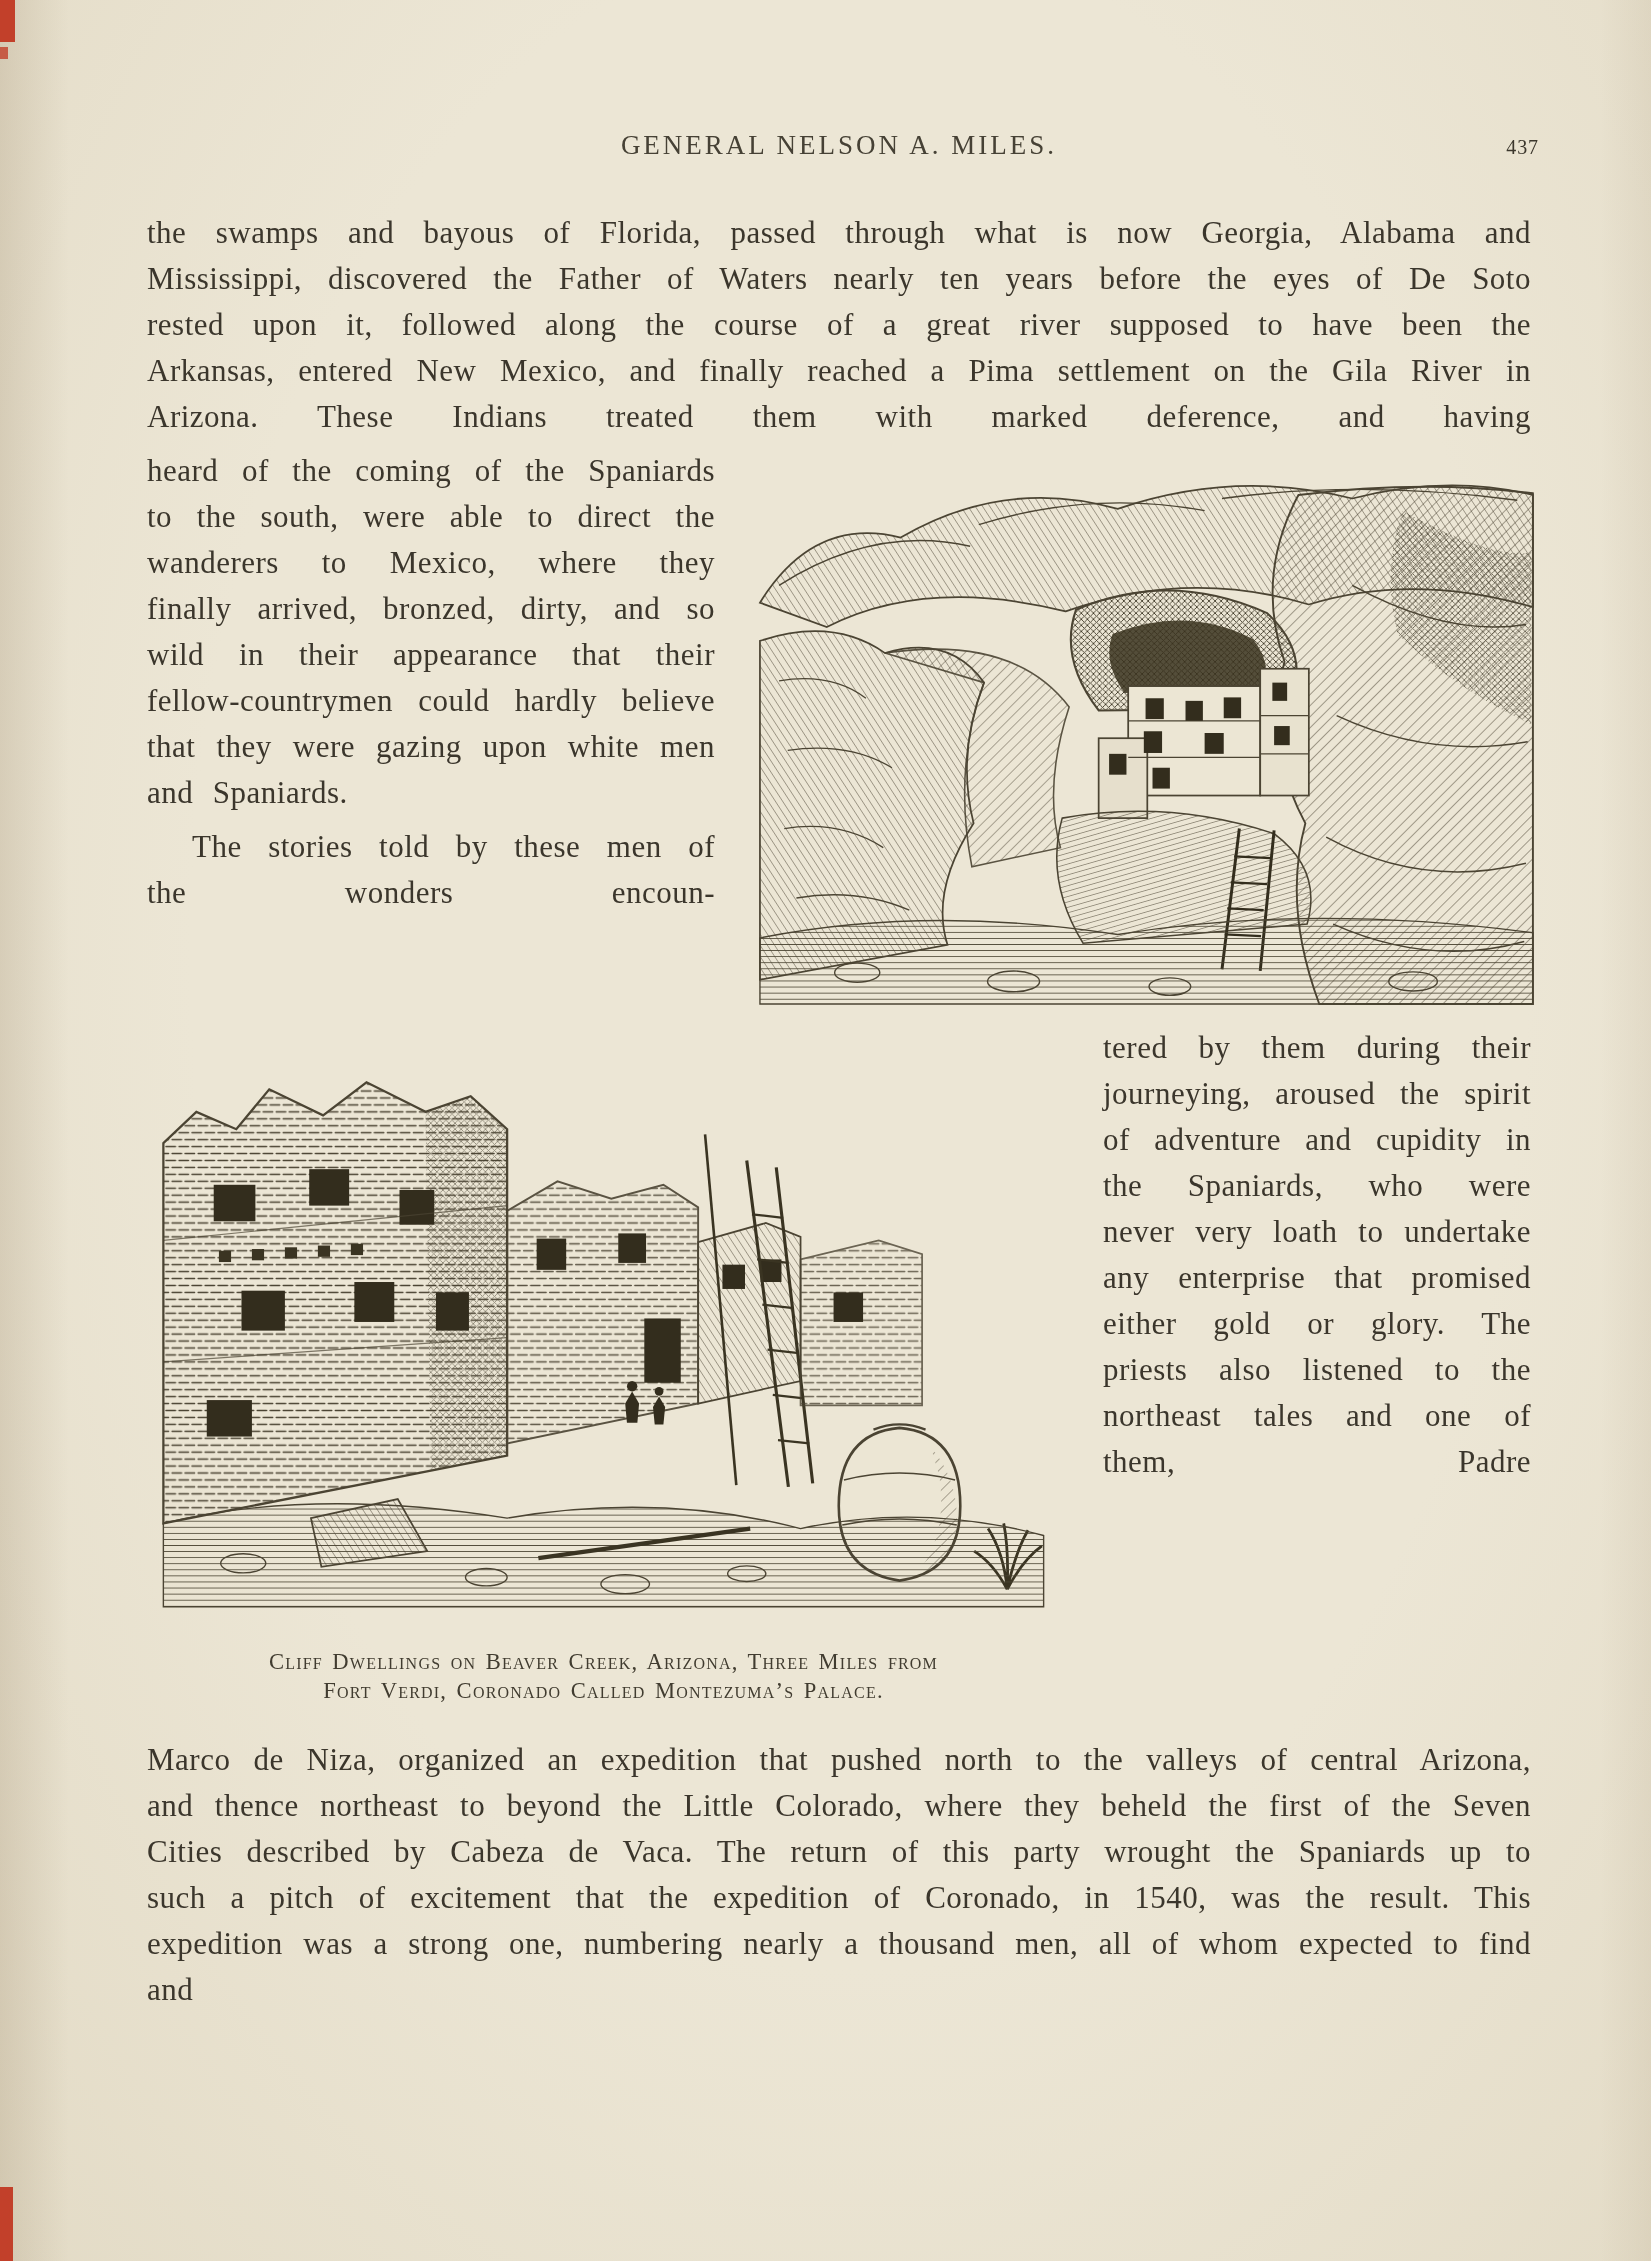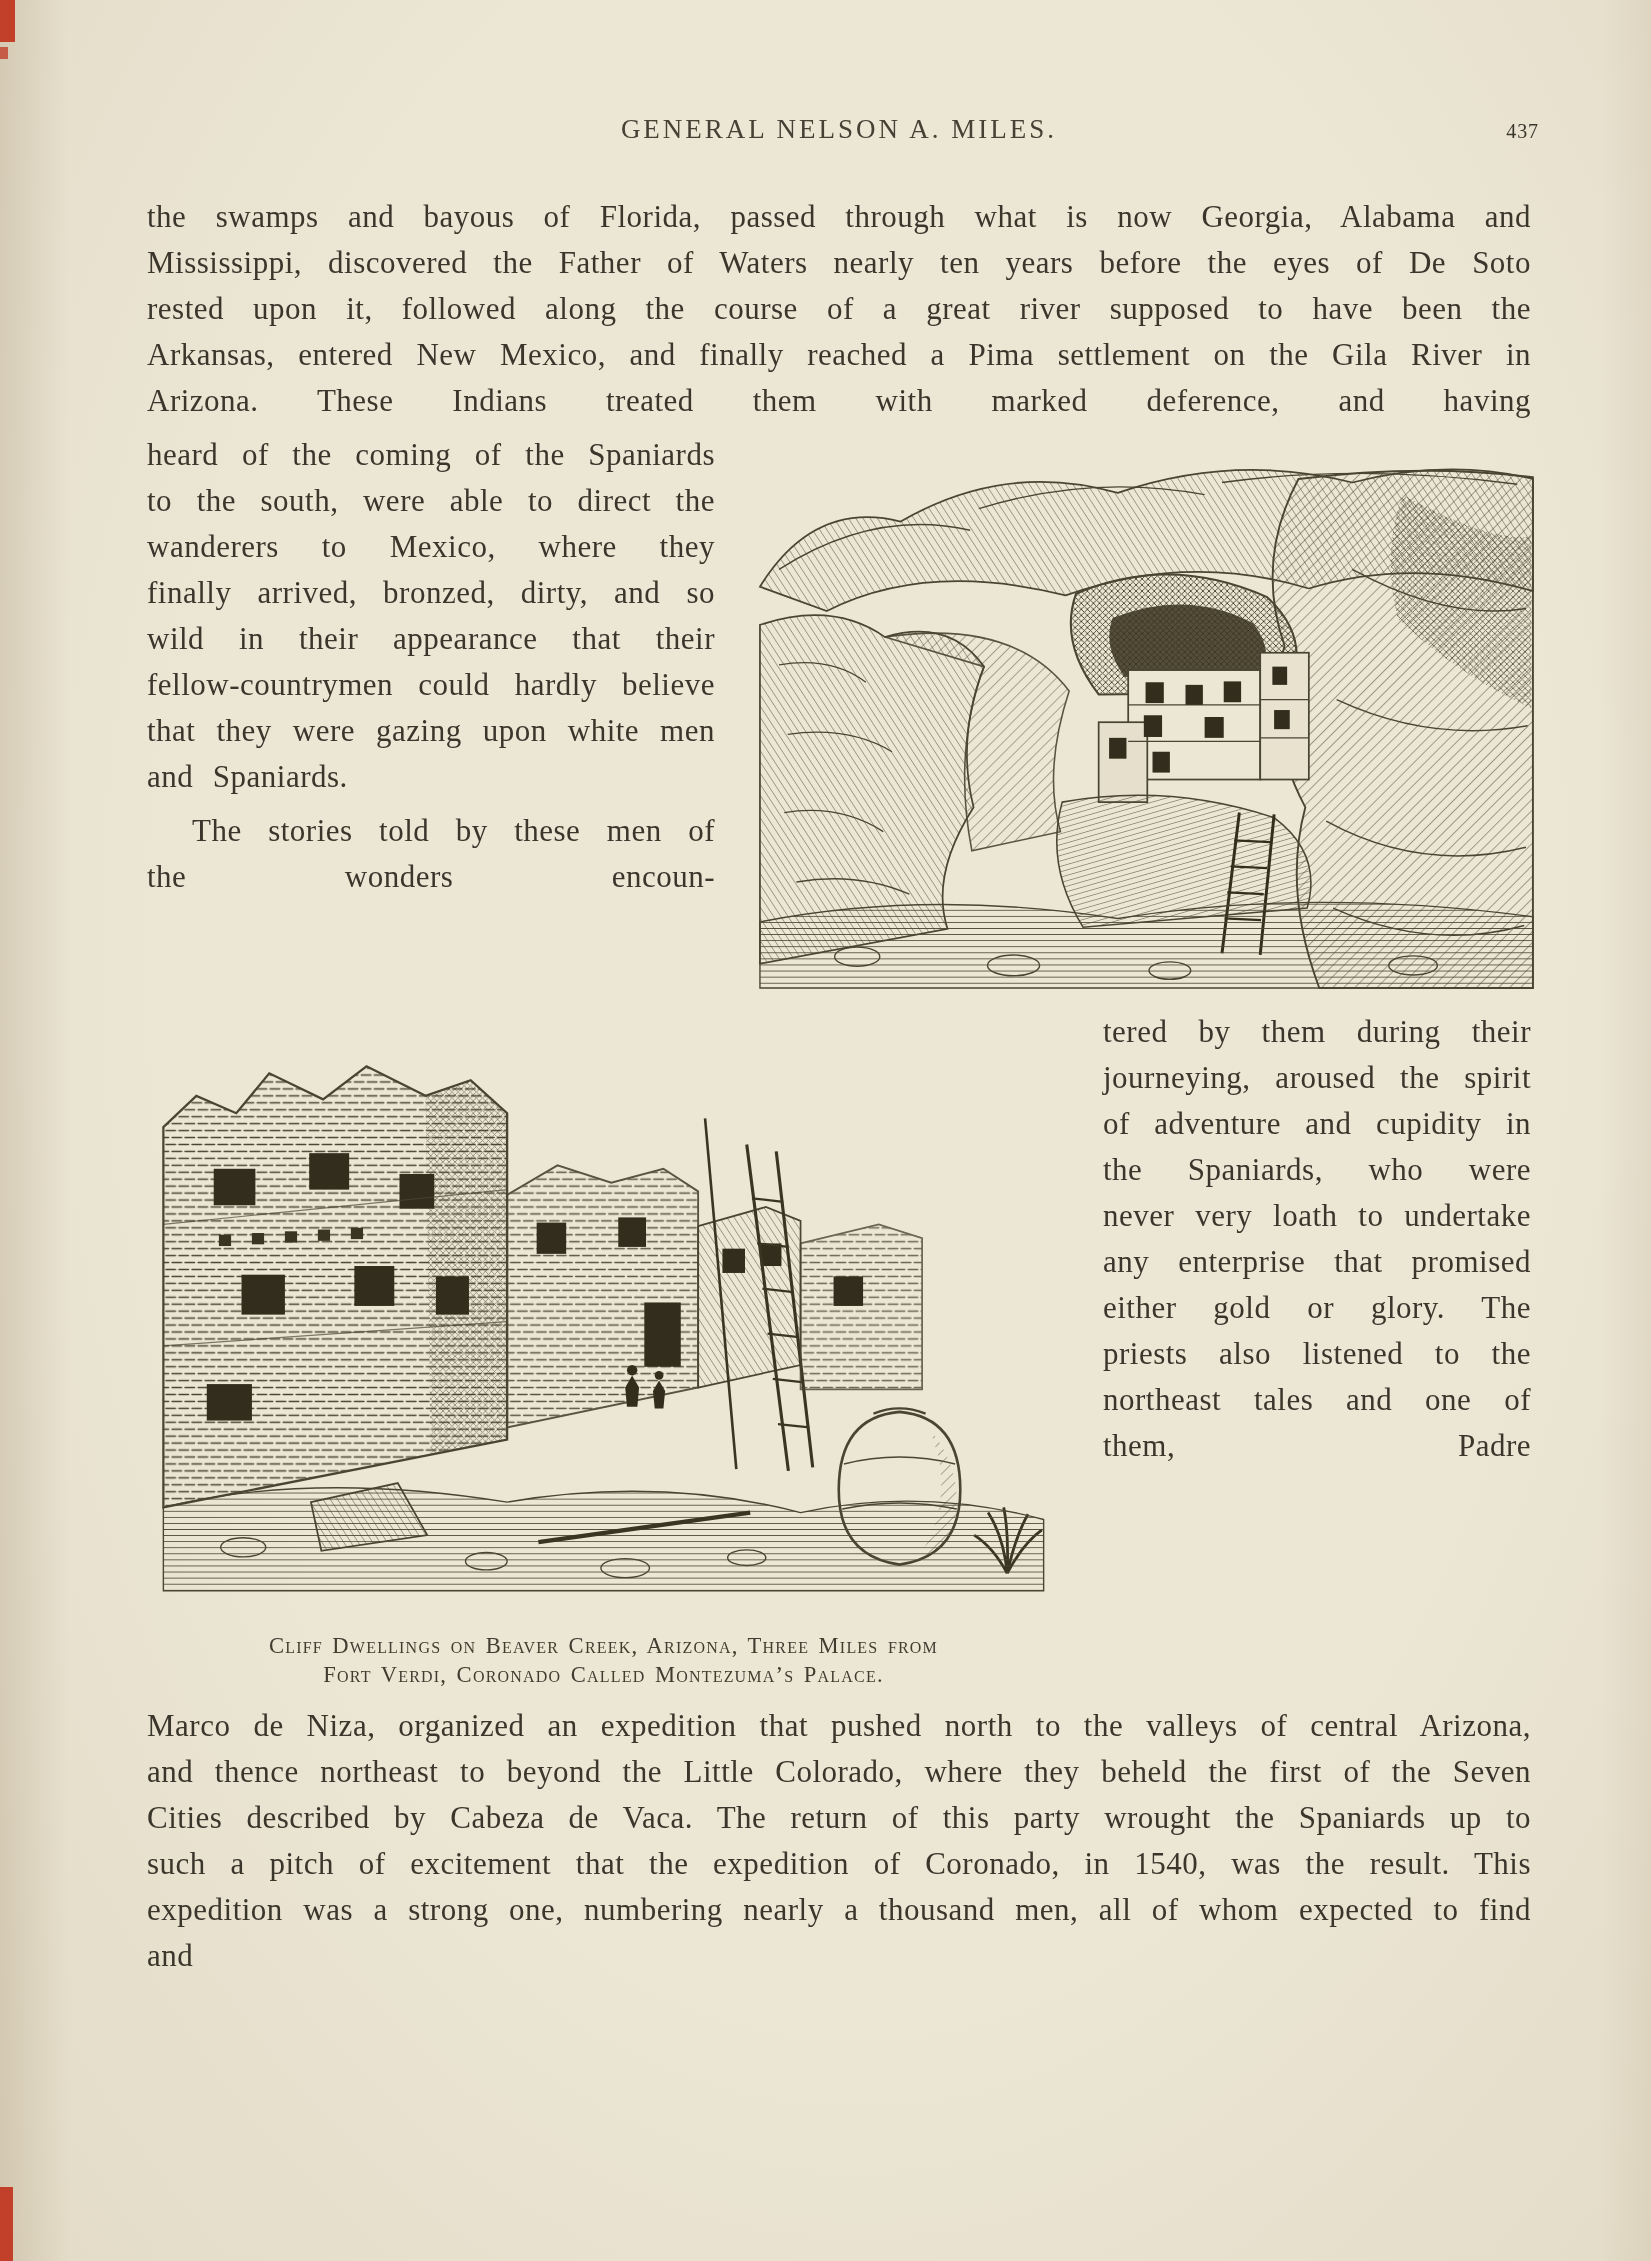--- a/index.html
+++ b/index.html
@@ -26,21 +26,21 @@
   .red-mark {
     position: absolute;
     background: #c2402a;
   }
   .red-top { left: 0; top: 0; width: 14.8px; height: 42px; }
   .red-top2 { left: 0; top: 47px; width: 7.8px; height: 12px; opacity: 0.8; }
   .red-bottom { left: 0; top: 2187px; width: 13px; height: 75px; }
   .content {
     position: absolute;
     left: 139px;
-    top: 114px;
+    top: 130px;
     width: 1400px;
   }
   .header {
     display: grid;
     grid-template-columns: 1fr auto 1fr;
     align-items: baseline;
     margin-bottom: 49px;
   }
   .title {
     grid-column: 2;
@@ -67,21 +67,21 @@
   .indent { text-indent: 45px; }
   .fig-right {
     float: right;
     width: 786px;
     height: 556px;
     margin: 7px 0 14px 38px;
   }
   figure.fig-left {
     float: left;
     width: 929px;
-    margin: 7px 35px 3px 0;
+    margin: 7px 35px 21px 0;
   }
   .clear-right { clear: right; }
   .p4 { clear: both; padding-top: 10.4px; }
   .caption {
     font-size: 22.6px;
     line-height: 29.5px;
     text-align: center;
     text-align-last: center;
     font-variant: small-caps;
     letter-spacing: 1.2px;

